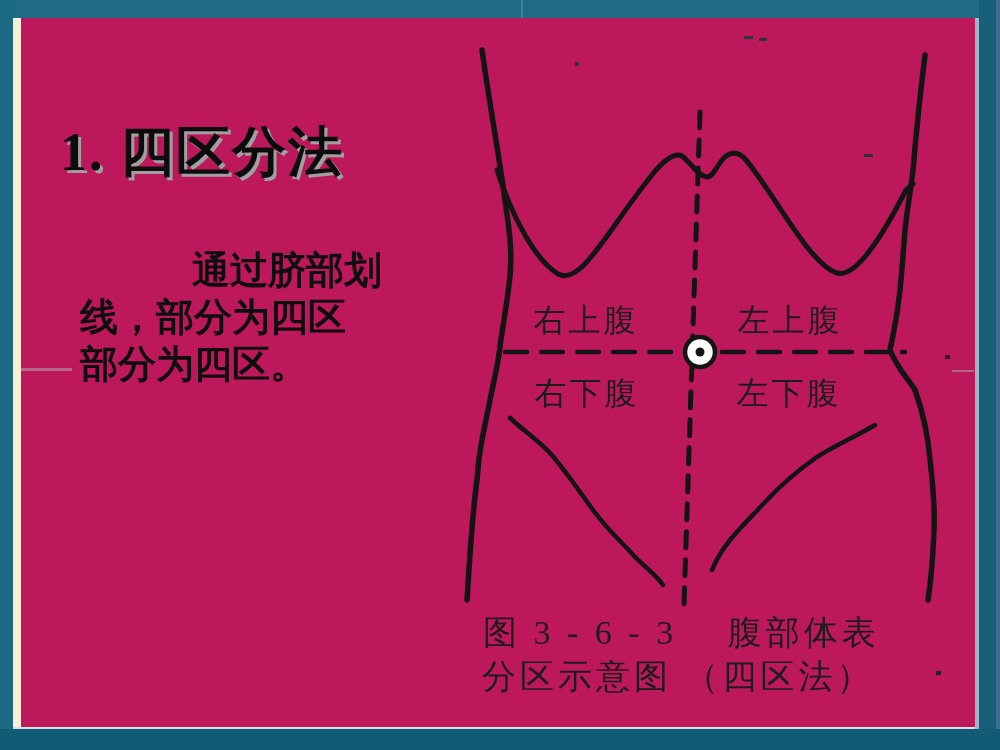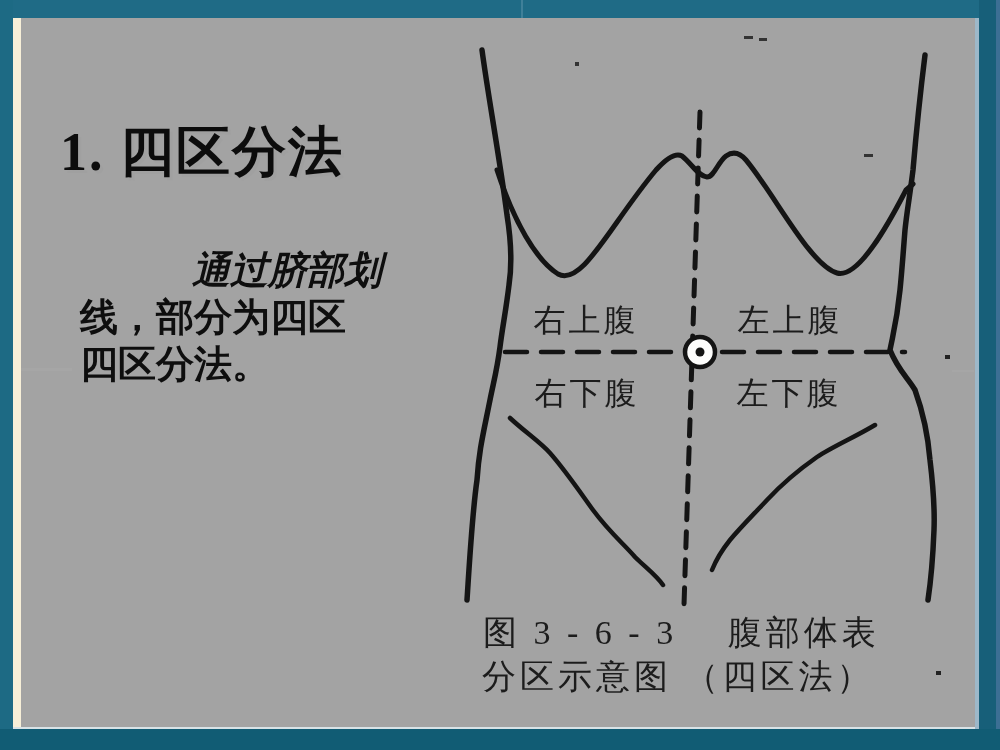--- a/index.html
+++ b/index.html
@@ -3,21 +3,21 @@
 <meta charset="utf-8">
 <style>
   html,body{margin:0;padding:0;}
   body{
     width:1000px;height:750px;overflow:hidden;
     font-family:"Liberation Serif","DejaVu Serif",serif;
     background:#ffffff;
   }
   .slide{
     position:relative;width:1000px;height:750px;
-    background:#a3a3a3;
+    background:#be185d;
   }
   
   .band{position:absolute;}
   .band-top{left:0;top:0;width:1000px;height:18px;background:#1f6b86;z-index:6;}
   .band-top-seam{left:521px;top:0;width:2px;height:18px;background:#3f8099;z-index:7;}
   .band-left{left:0;top:0;width:13px;height:750px;background:#1d6a84;z-index:6;}
   .cream-strip{left:13px;top:18px;width:8px;height:711px;background:#f7efd8;z-index:5;}
   .band-right-seam{left:975px;top:18px;width:4px;height:732px;background:#9db8c9;z-index:6;}
   .band-right{left:979px;top:0;width:17px;height:750px;background:#175f79;z-index:6;}
   .band-right-edge{left:996px;top:0;width:4px;height:750px;background:#3c6f94;z-index:6;}
@@ -27,21 +27,21 @@
   .title{
     position:absolute;left:60px;top:116px;width:420px;
     font-size:54px;font-weight:bold;color:#0c0c0c;letter-spacing:2px;
     text-shadow:3px 3px 0 #a0a0a0;white-space:nowrap;z-index:3;
   }
   .para{position:absolute;left:80px;top:247px;width:340px;z-index:3;}
   .pline{
     font-size:38px;font-weight:bold;color:#0e0e0e;
     height:47px;line-height:47px;white-space:nowrap;letter-spacing:0px;
   }
-  .pline.indent{padding-left:112px;font-style:italic;}
+  .pline.indent{padding-left:112px;}
   
   .diagram{position:absolute;left:460px;top:30px;z-index:2;}
   .diagram text{
     font-family:"Liberation Serif","DejaVu Serif",serif;
     fill:#1c1c1c;
   }
   .quad-label{font-size:32px;letter-spacing:3px;}
   .caption{font-size:34px;letter-spacing:4px;}
   
   .scratch{position:absolute;background:rgba(170,170,170,0.55);z-index:4;}
@@ -64,21 +64,21 @@
   <div class="band band-bottom"></div>
 
   <div class="scratch scratch-a"></div>
   <div class="scratch scratch-b"></div>
 
   <div class="title">1. 四区分法</div>
 
   <div class="para">
     <div class="pline indent">通过脐部划</div>
     <div class="pline">线，部分为四区</div>
-    <div class="pline">四区分法。</div>
+    <div class="pline">部分为四区。</div>
   </div>
 
   <svg class="diagram" width="515" height="690" viewBox="0 0 515 690">
     <g fill="none" stroke="#141414" stroke-linecap="round" stroke-linejoin="round">
 
       <path d="M22,20 C28,65 40,130 47,185
                C51,210 52,235 49,255
                C46,280 42,300 40,317
                C37,340 34,350 30,370
                C23,405 19,420 17,450

